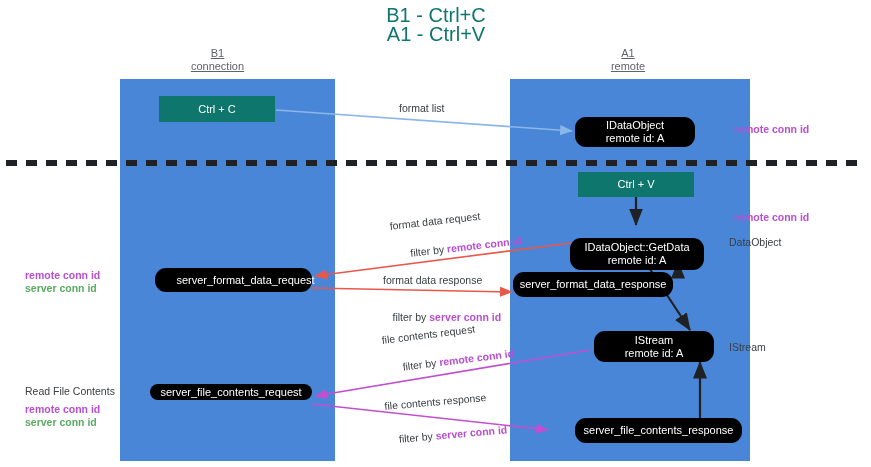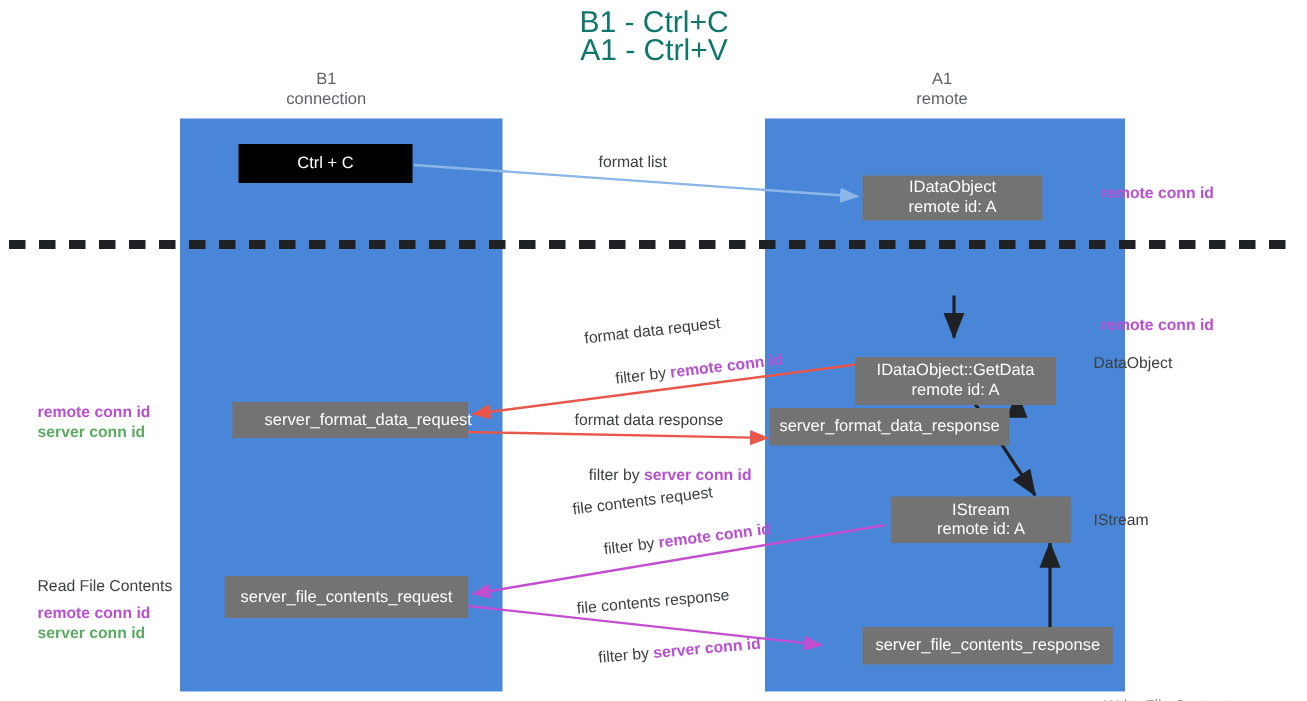--- a/index.html
+++ b/index.html
@@ -17,33 +17,34 @@
   
   .title{
     text-align:center;color:#0f766e;font-size:20px;line-height:19px;
     white-space:pre-line;
   }
 
   
   .lane-head{
     text-align:center;color:#5f6368;font-size:11px;line-height:13px;
     white-space:pre-line;
+    text-decoration:underline;
   }
 
   
   .lane{background:#4a86d8;}
 
   
   .box{
     display:flex;align-items:center;justify-content:center;
     text-align:center;color:#ffffff;font-size:11px;line-height:13px;
     white-space:pre-line;
   }
-  .box-green{background:#000000;}
-  .box-orange{background:#737373;}
+  .box-green{background:#0f766e;}
+  .box-orange{background:#000000;border-radius:11px;}
 
   
   .lbl{color:#3c4043;font-size:10.5px;line-height:13px;white-space:pre;}
   .lbl-purple{color:#b84fd0;font-weight:bold;}
   .lbl-green{color:#5aab62;font-weight:bold;}
   .lbl-dark{color:#3c4043;}
 
   
   .tilt{transform-origin:left top;}
 
@@ -100,32 +101,33 @@
     <path d="M700,418 L700,362" stroke="#202124" stroke-width="2.2" fill="none" marker-end="url(#ah-black)"></path>
 
     <path d="M678,278 L678,262" stroke="#202124" stroke-width="2.2" fill="none" marker-end="url(#ah-black)"></path>
   </svg>
 
   <div class="abs box box-green" style="left:159px;top:96px;width:116px;height:26px;">Ctrl + C</div>
 
   <div class="abs box box-orange" style="left:575px;top:117px;width:120px;height:30px;">IDataObject
 remote id: A</div>
 
+  <div class="abs box box-green" style="left:578px;top:172px;width:116px;height:25px;">Ctrl + V</div>
 
   <div class="abs box box-orange" style="left:570px;top:238px;width:134px;height:32px;">IDataObject::GetData
 remote id: A</div>
 
   <div class="abs box box-orange" style="left:155px;top:268px;width:157px;height:24px;padding-left:24px;">server_format_data_request</div>
 
   <div class="abs box box-orange" style="left:513px;top:272px;width:160px;height:25px;">server_format_data_response</div>
 
   <div class="abs box box-orange" style="left:594px;top:331px;width:120px;height:31px;">IStream
 remote id: A</div>
 
-  <div class="abs box box-orange" style="left:150px;top:384px;width:162px;height:28px;">server_file_contents_request</div>
+  <div class="abs box box-orange" style="left:150px;top:384px;width:162px;height:16px;">server_file_contents_request</div>
 
   <div class="abs box box-orange" style="left:575px;top:418px;width:167px;height:25px;">server_file_contents_response</div>
 
   <div class="abs lbl lbl-purple" style="left:734px;top:123px;">remote conn id</div>
   <div class="abs lbl lbl-purple" style="left:734px;top:211px;">remote conn id</div>
   <div class="abs lbl lbl-dark" style="left:729px;top:236px;">DataObject</div>
   <div class="abs lbl lbl-dark" style="left:729px;top:341px;">IStream</div>
   <div class="abs lbl lbl-dark" style="left:736px;top:424px;margin-top:41px;">Write File Contents</div>
 
   <div class="abs lbl lbl-purple" style="left:25px;top:269px;">remote conn id</div>

